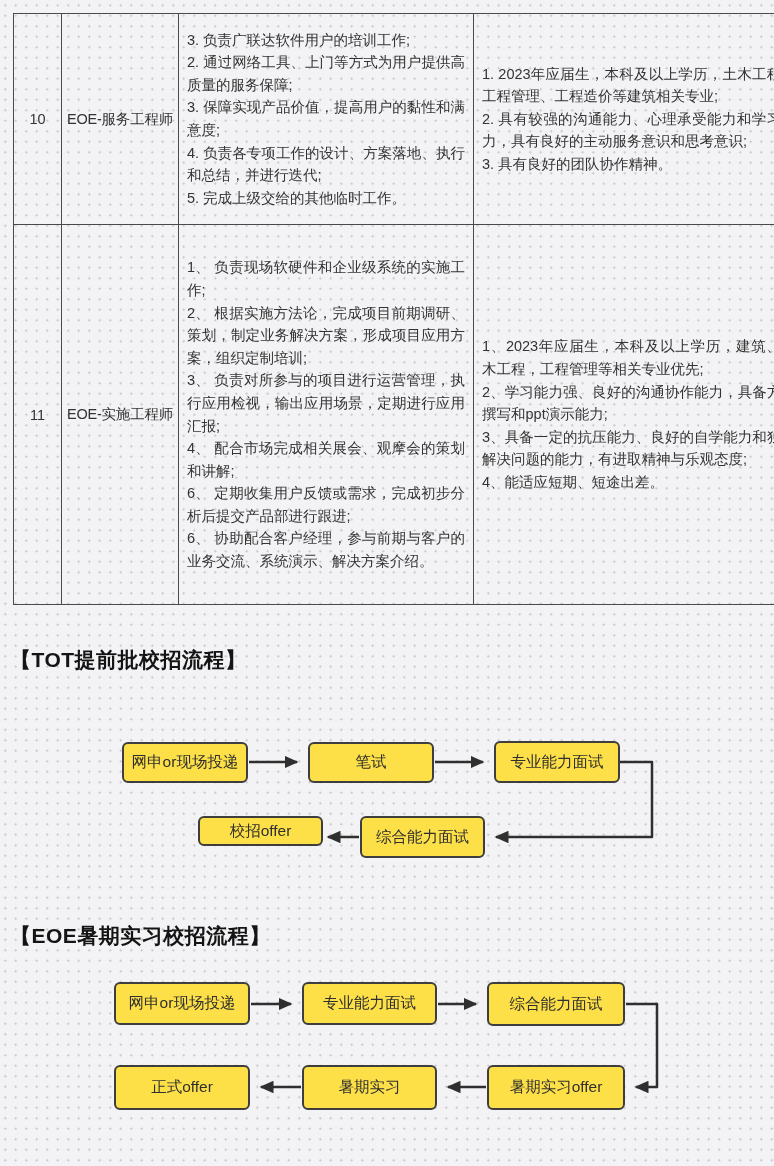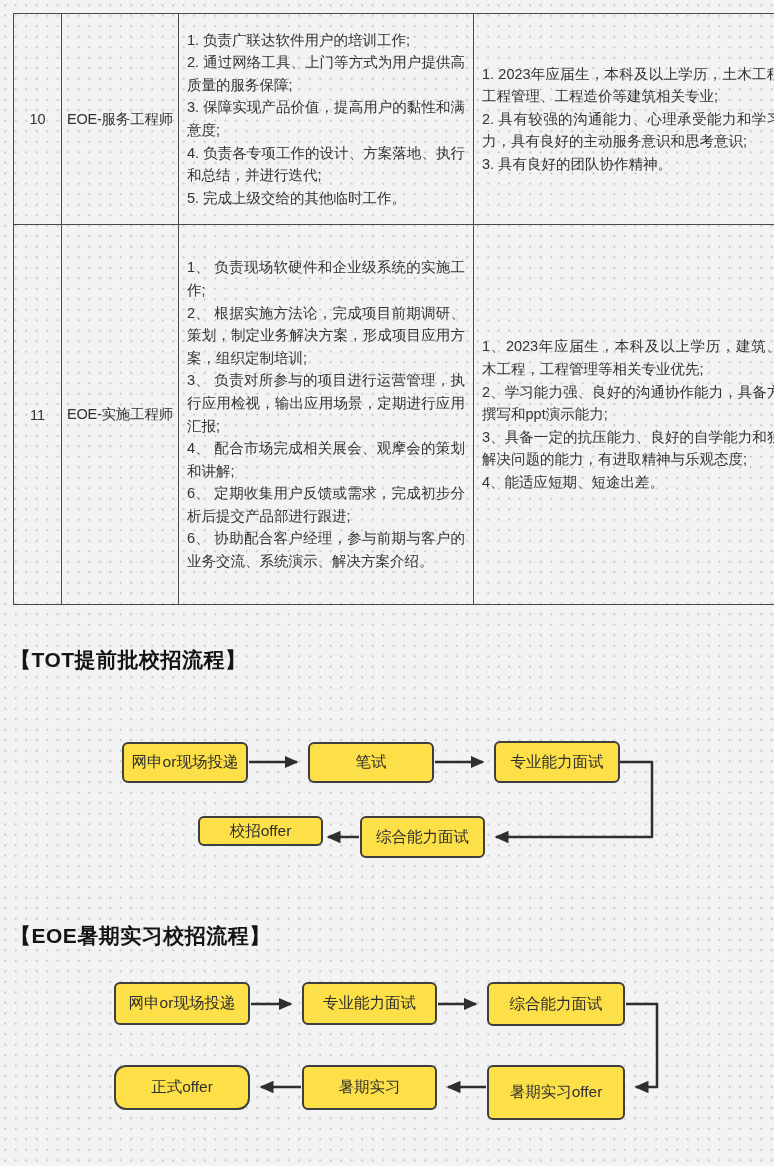--- a/index.html
+++ b/index.html
@@ -44,37 +44,37 @@
     font-size:15.5px;color:#2f2f2f;white-space:nowrap;
   }
   #f1b1{left:122px;top:742px;width:126px;height:41px;}
   #f1b2{left:308px;top:742px;width:126px;height:41px;}
   #f1b3{left:494px;top:741px;width:126px;height:42px;}
   #f1b4{left:198px;top:816px;width:125px;height:30px;}
   #f1b5{left:360px;top:816px;width:125px;height:42px;}
   #f2b1{left:114px;top:982px;width:136px;height:43px;}
   #f2b2{left:302px;top:982px;width:135px;height:43px;}
   #f2b3{left:487px;top:982px;width:138px;height:44px;}
-  #f2b4{left:114px;top:1065px;width:136px;height:45px;border-radius:12px;}
+  #f2b4{left:114px;top:1065px;width:136px;height:45px;}
   #f2b5{left:302px;top:1065px;width:135px;height:45px;}
-  #f2b6{left:487px;top:1065px;width:138px;height:55px;}
+  #f2b6{left:487px;top:1065px;width:138px;height:45px;}
   
   svg.arrows{position:absolute;left:0;top:0;z-index:1;}
 </style>
 </head>
 <body>
 
 <table class="jobs">
   <tbody>
       <tr class="r10">
     <td class="c-no">10</td>
     <td class="c-pos">EOE-服务工程师</td>
     <td class="c-duty">
       <div class="cellitems">
-        <div>1. 负责广联达软件用户的培训工作;</div>
+        <div>3. 负责广联达软件用户的培训工作;</div>
         <div>2. 通过网络工具、上门等方式为用户提供高质量的服务保障;</div>
         <div>3. 保障实现产品价值，提高用户的黏性和满意度;</div>
         <div>4. 负责各专项工作的设计、方案落地、执行和总结，并进行迭代;</div>
         <div>5. 完成上级交给的其他临时工作。</div>
       </div>
     </td>
     <td class="c-req">
       <div class="cellitems">
         <div>1. 2023年应届生，本科及以上学历，土木工程、工程管理、工程造价等建筑相关专业;</div>
         <div>2. 具有较强的沟通能力、心理承受能力和学习能力，具有良好的主动服务意识和思考意识;</div>

